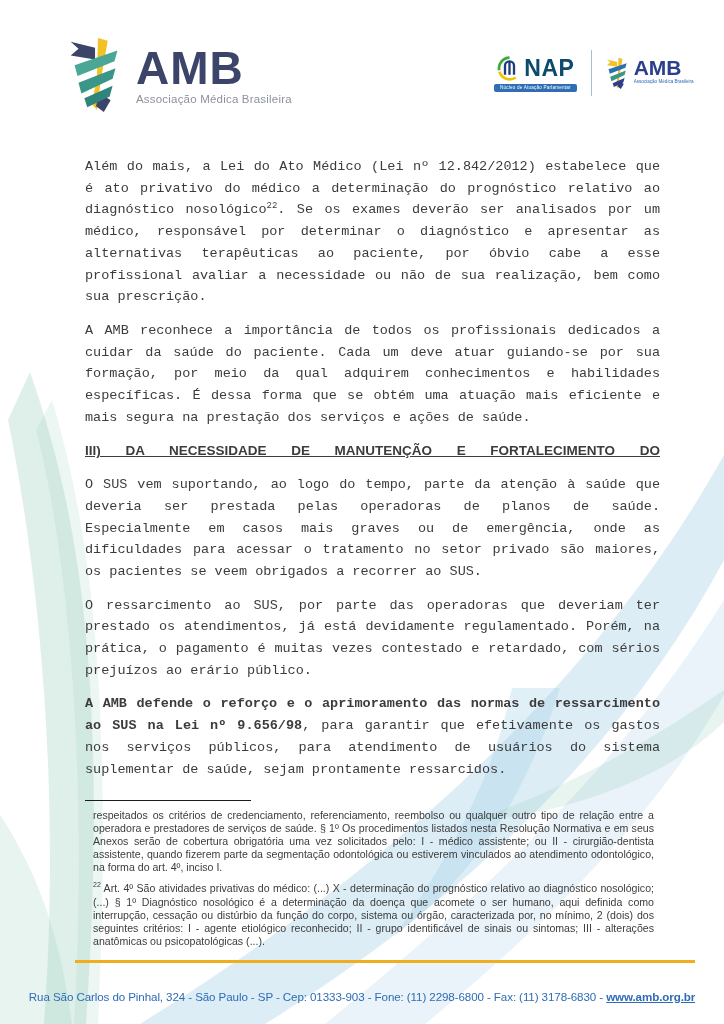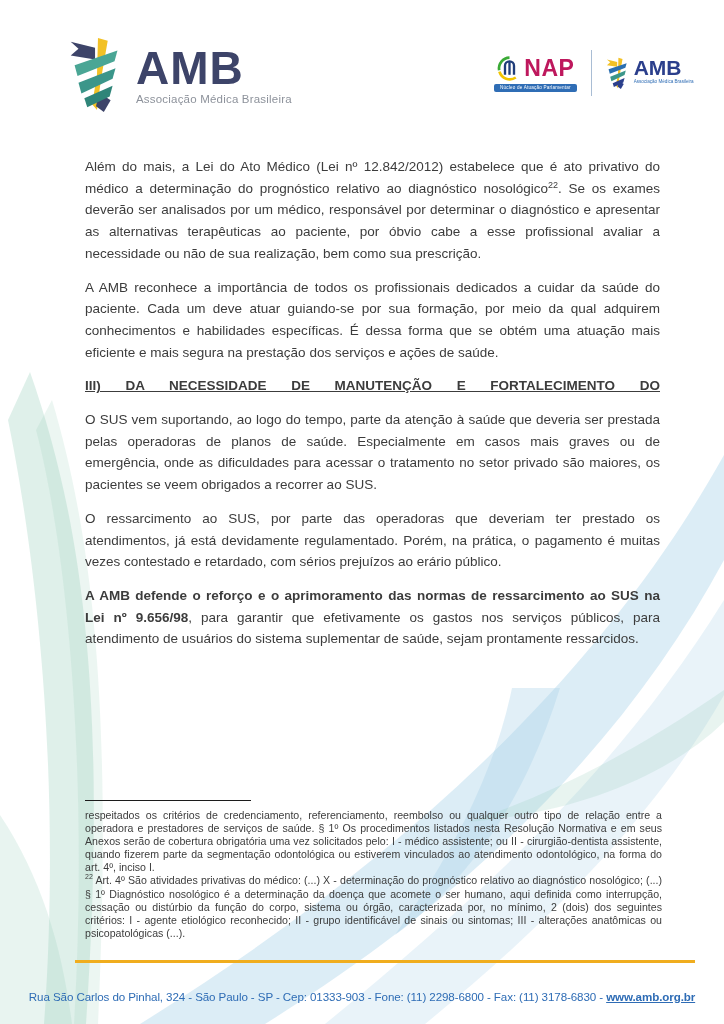--- a/index.html
+++ b/index.html
@@ -15,43 +15,43 @@
   .amb-main{position:absolute;left:68px;top:36px;display:flex;align-items:flex-start;}
   .amb-main .icon{width:58px;height:76px;}
   .amb-main .txt{margin-left:10px;padding-top:10px;}
   .amb-main .word{font-weight:bold;font-size:46px;line-height:44px;color:#3d4469;letter-spacing:1px;}
   .amb-main .sub{font-size:11.5px;color:#8d929b;margin-top:3px;letter-spacing:0.2px;}
 
   .partners{position:absolute;left:494px;top:50px;display:flex;align-items:center;}
   .cnap{display:flex;flex-direction:column;align-items:center;}
   .cnap-top{display:flex;align-items:center;}
   .cnap-top .icon{width:27px;height:27px;}
-  .cnap-top .word{font-weight:bold;font-size:23px;color:#be185d;letter-spacing:0.5px;margin-left:1px;}
+  .cnap-top .word{font-weight:bold;font-size:23px;color:#0c4a6e;letter-spacing:0.5px;margin-left:1px;}
   .cnap-pill{margin-top:2px;background:#2f6db5;color:#fff;font-size:4.6px;
     padding:1.5px 6px;border-radius:2px;white-space:nowrap;letter-spacing:0.2px;}
   .vdivider{width:1px;height:46px;background:#a9bdd4;margin:0 14px;}
   .amb-small{display:flex;align-items:flex-start;}
   .amb-small .icon{width:24px;height:32px;}
   .amb-small .txt{margin-left:4px;}
   .amb-small .word{font-weight:bold;font-size:21px;line-height:21px;color:#2b3f8c;}
   .amb-small .sub{font-size:4.6px;color:#2f6db5;margin-top:1px;white-space:nowrap;}
 
   
   .content{position:absolute;left:85px;top:156px;width:575px;color:#3c3c3c;}
-  .content p{font-size:13.5px;line-height:21.7px;text-align:justify;margin:0 0 12px 0;}
+  .content p{font-size:13.5px;line-height:21.7px;text-align:justify;margin:0 0 12px 0;font-family:Liberation Mono, monospace;}
   .content sup{font-size:9px;line-height:0;}
   .sec-heading{font-weight:bold;font-size:13.5px;line-height:21.7px;color:#3c3c3c;margin:0 0 12px 0;text-decoration:underline;}
   .sec-heading .l1{text-align:justify;text-align-last:justify;}
   .sec-heading .l2{text-align:left;}
   .bold{font-weight:bold;}
 
   
   .footnotes{position:absolute;left:85px;top:800px;width:577px;color:#3c3c3c;}
   .fn-sep{width:166px;height:0;border-top:1.6px solid #1c1c1c;margin-bottom:8px;}
-  .footnotes p{font-size:10.6px;line-height:13.1px;text-align:justify;margin:0;}
+  .footnotes p{font-size:10.6px;line-height:13.1px;text-align:justify;margin:8px;}
   .footnotes sup{font-size:7px;line-height:0;}
 
   
   .footer-rule{position:absolute;left:75px;top:960px;width:620px;height:2.5px;background:#f0ad1e;}
   .footer-text{position:absolute;left:0;top:990px;width:100%;text-align:center;
     color:#2e6cb5;font-size:11.6px;letter-spacing:-0.1px;}
   .footer-text .site{font-weight:bold;text-decoration:underline;}
 </style>
 </head>
 <body>

